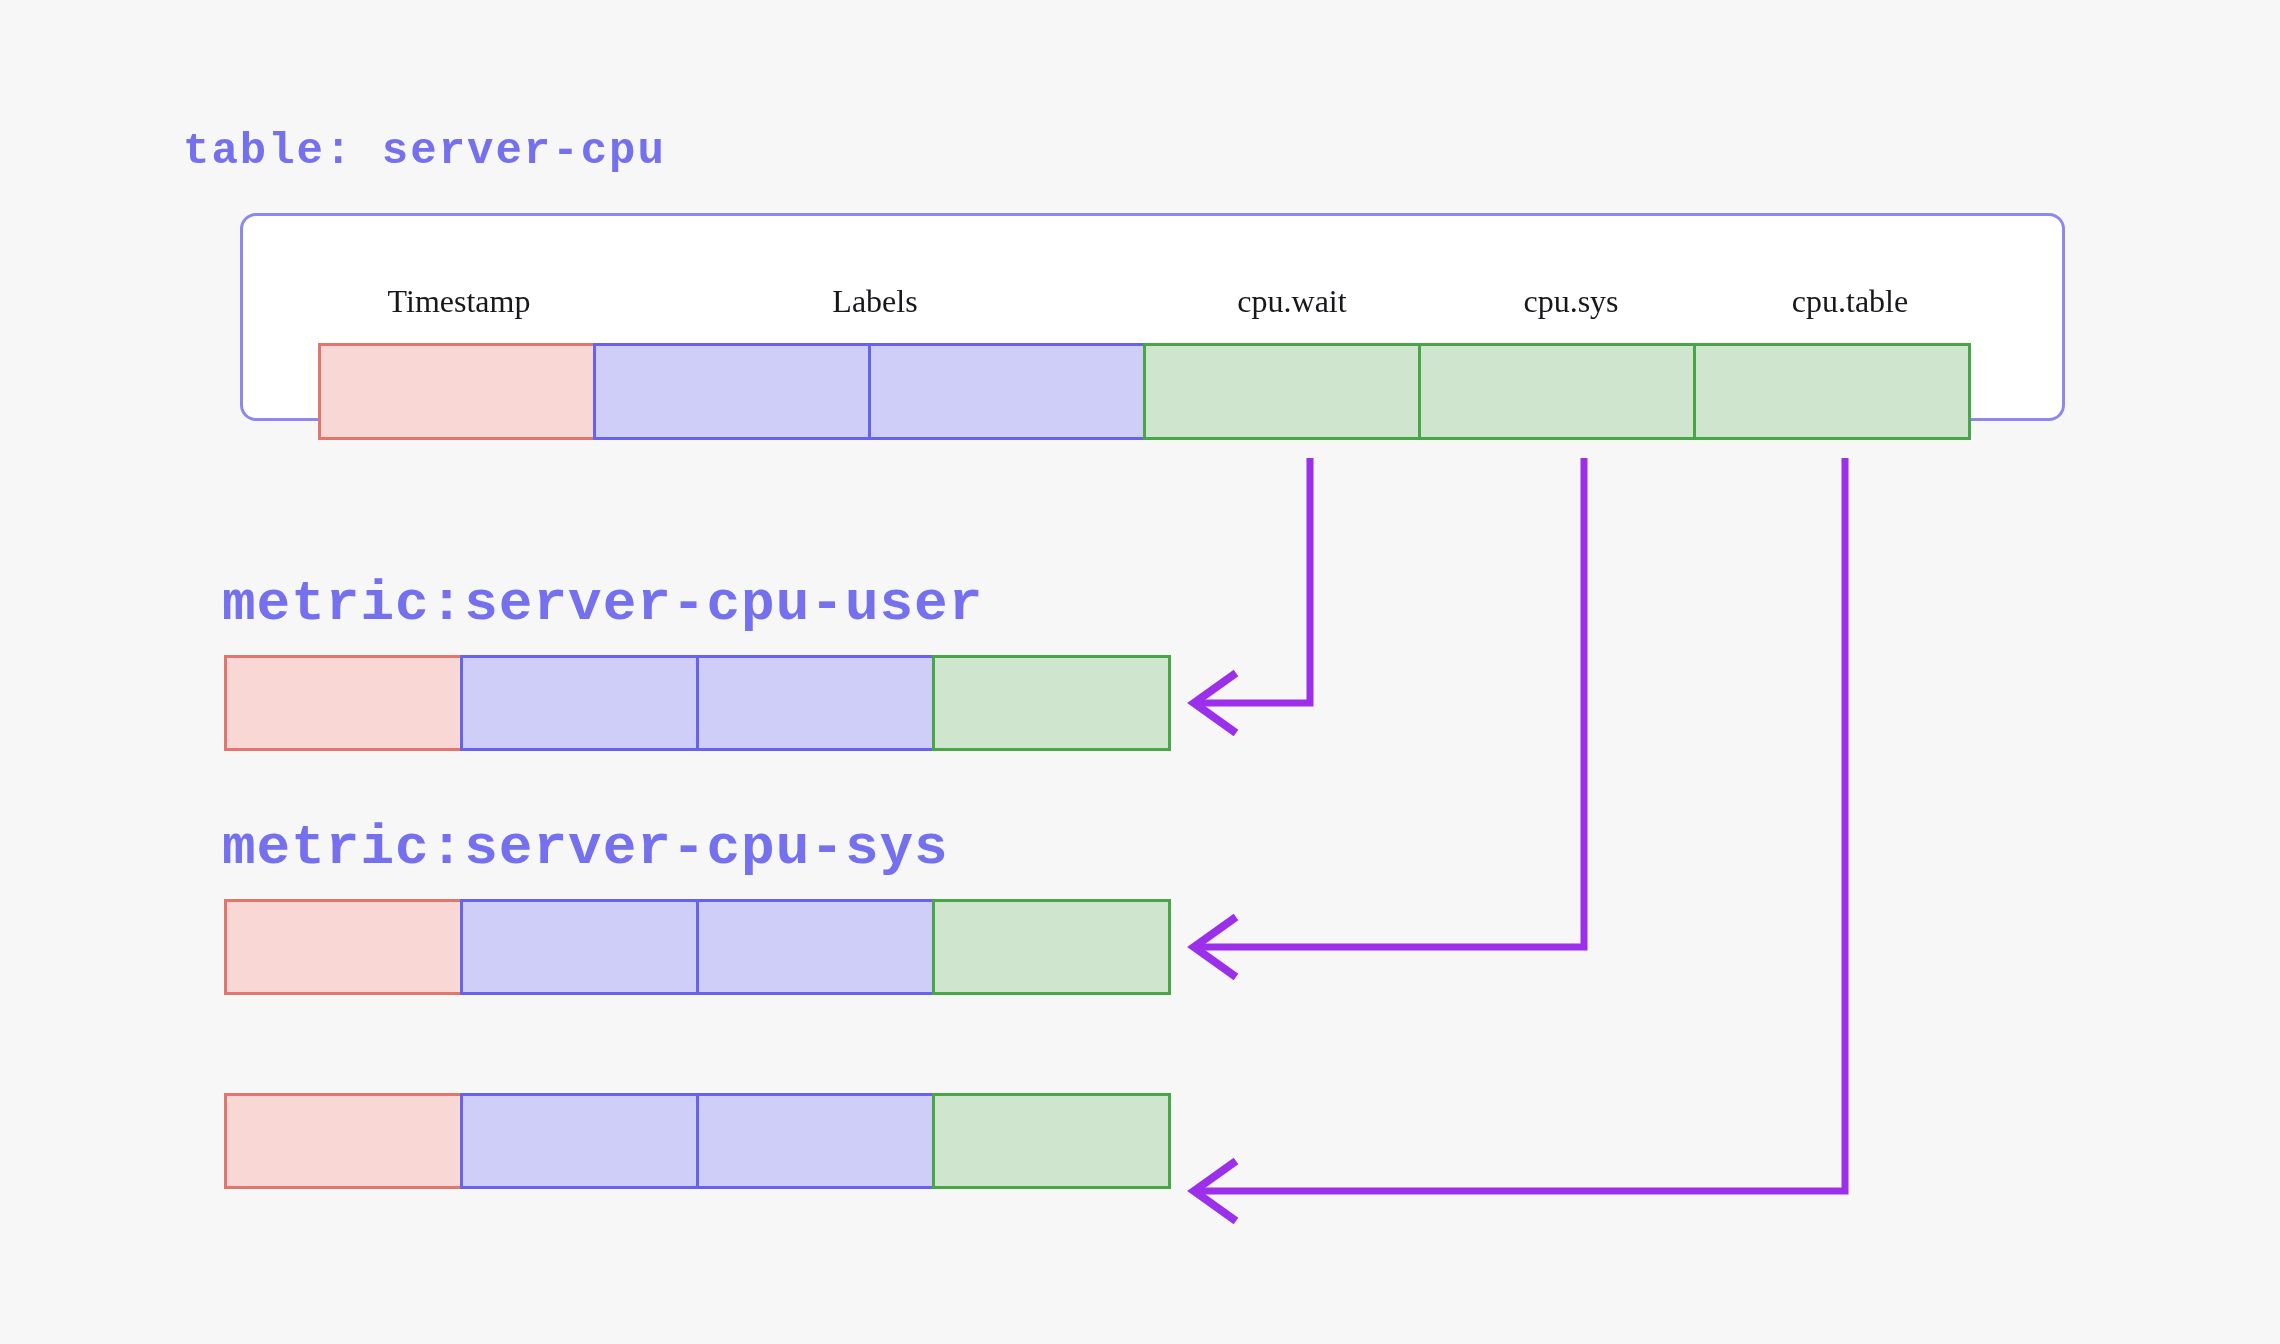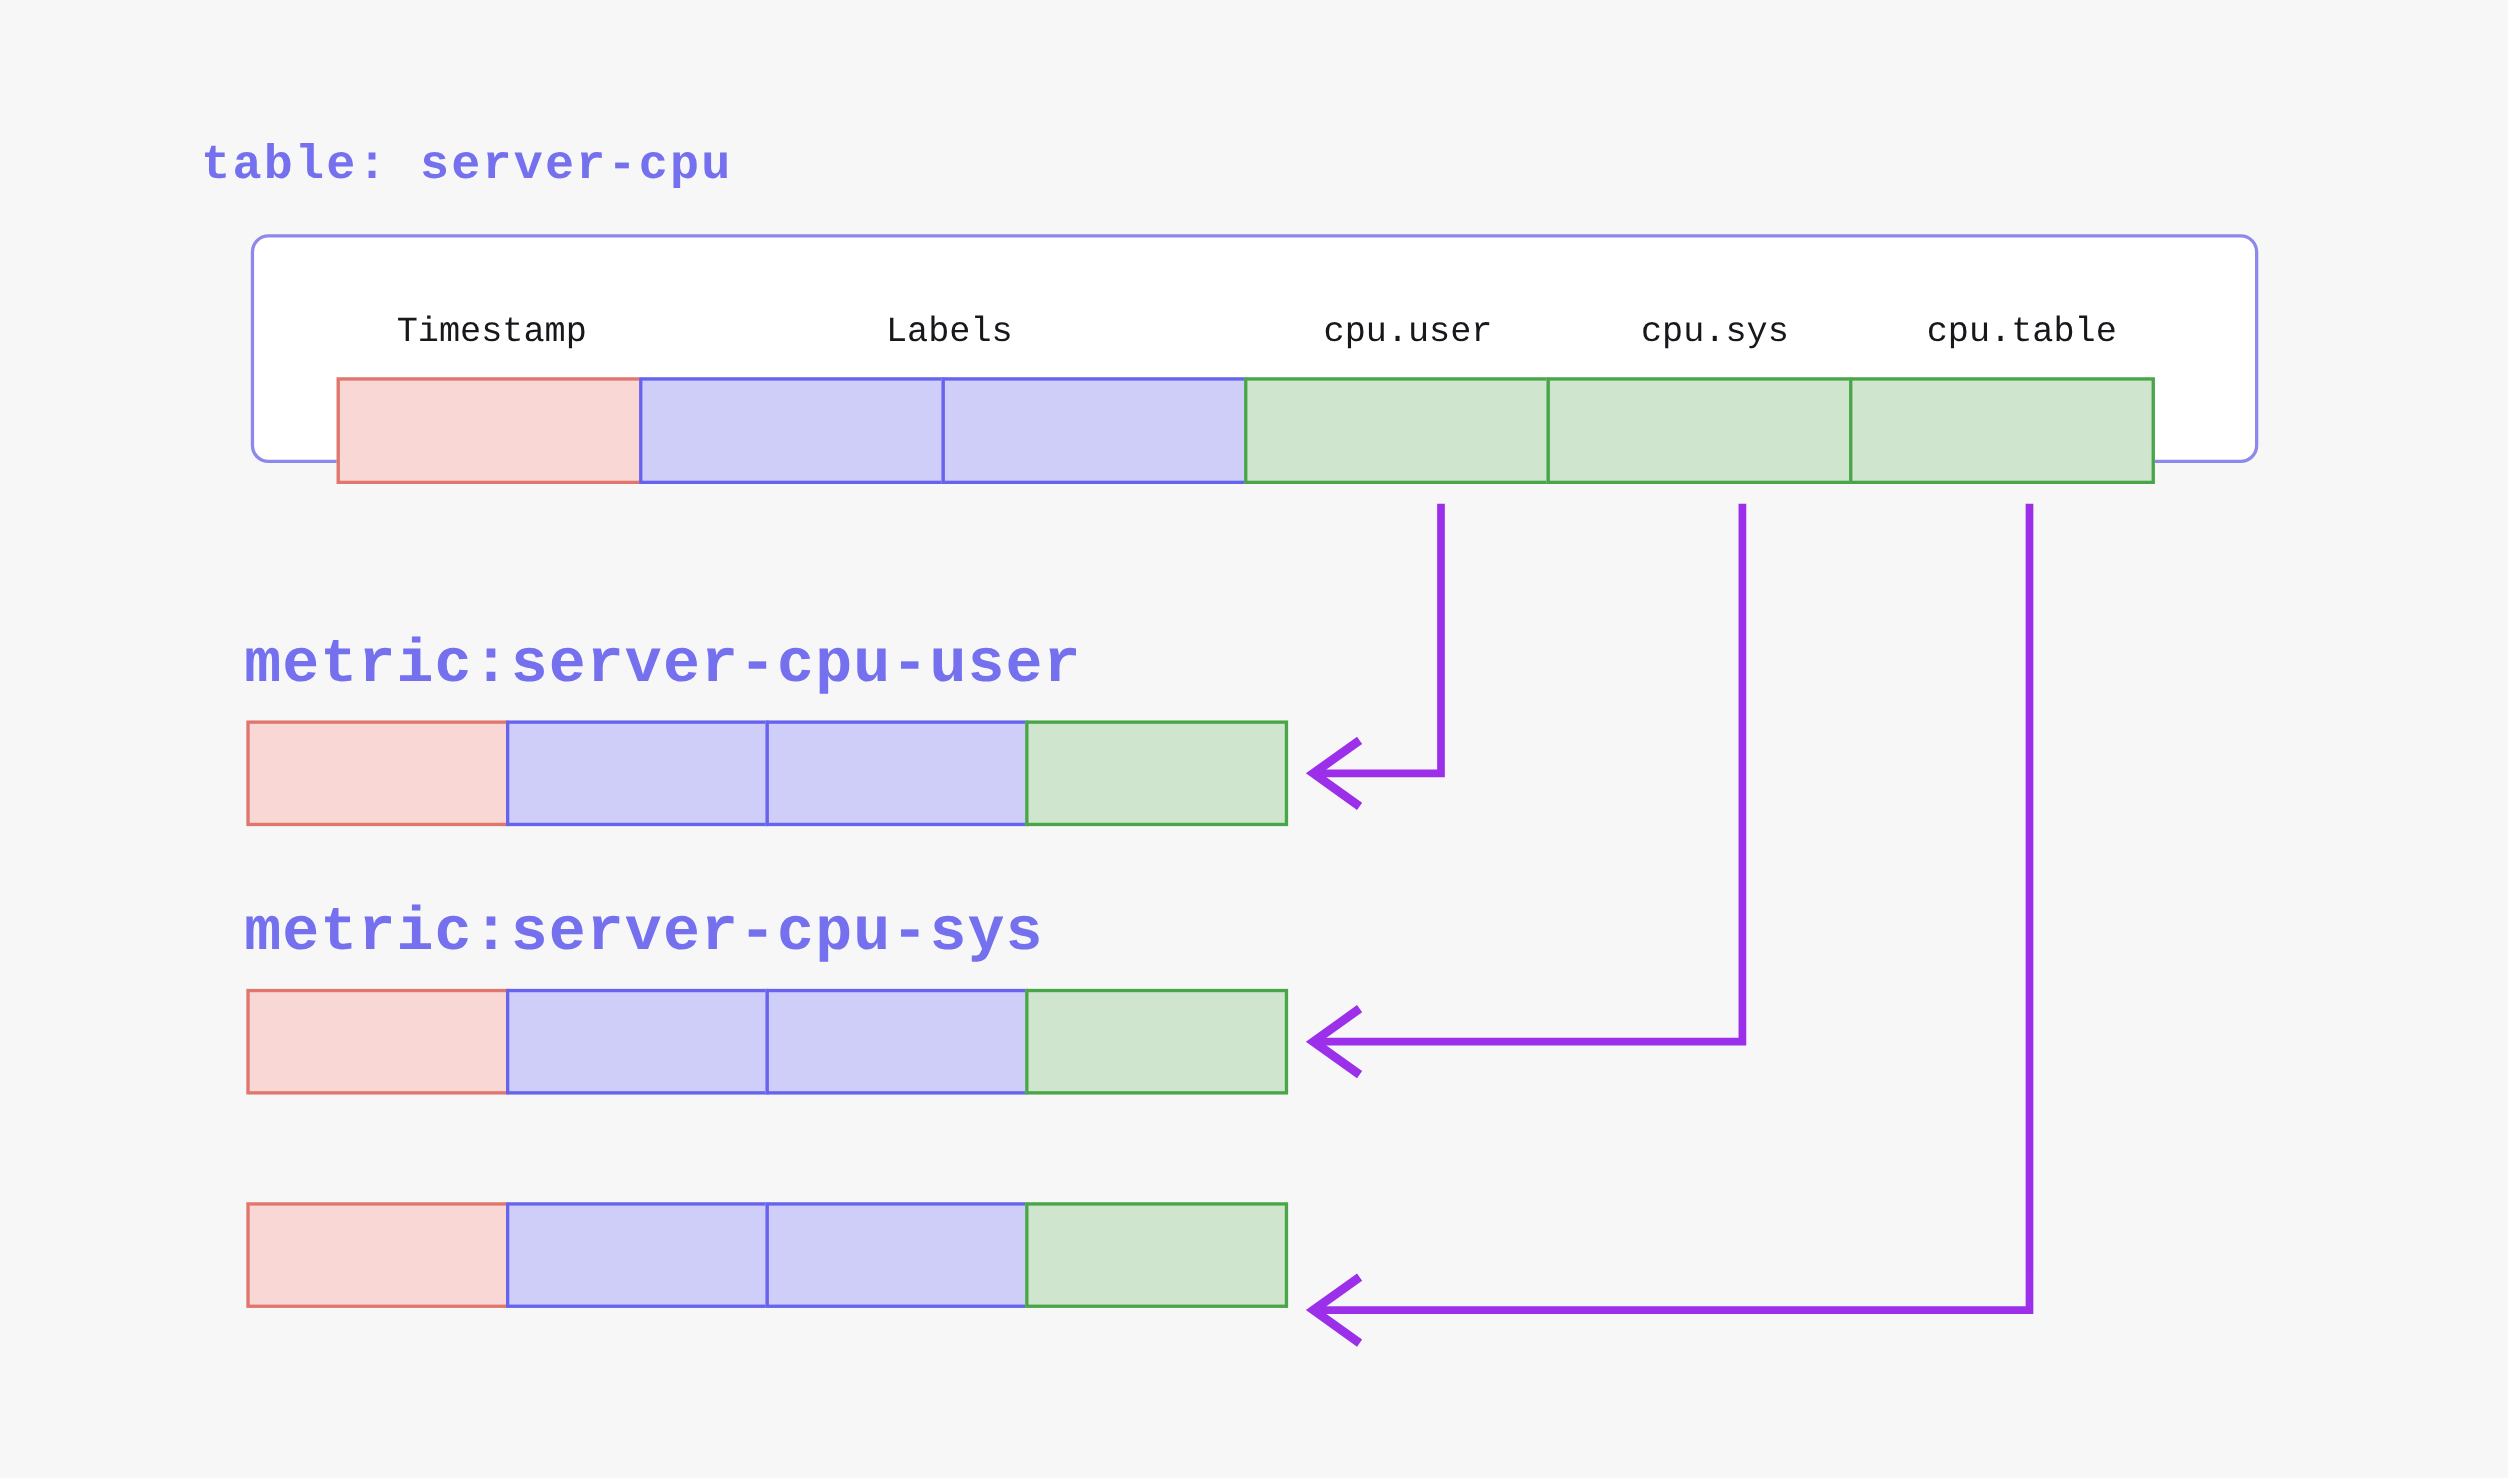--- a/index.html
+++ b/index.html
@@ -17,28 +17,29 @@
     left:183px;
     top:126px;
     font-size:44px;
     font-weight:700;
     letter-spacing:2px;
     color:var(--accent-text, #7470ee);
     white-space:pre;
   }
   .table-box{
     position:absolute;
-    left:228px;
+    left:240px;
     top:213px;
     width:1825px;
     height:208px;
     box-sizing:border-box;
     background:var(--box-fill, #ffffff);
     border:3px solid var(--box-border, #8d89ec);
     border-radius:16px;
+    font-family:Liberation Serif, serif;
   }
   .col-header{
     position:absolute;
     top:67px;
     transform:translateX(-50%);
     font-size:32px;
     font-weight:400;
     color:var(--header-text, #17171c);
     white-space:nowrap;
   }
@@ -90,21 +91,21 @@
 </head>
 <body>
 
 <div class="canvas">
 
   <div class="diagram-title">table: server-cpu</div>
 
   <div class="table-box">
     <div class="col-header h-0">Timestamp</div>
     <div class="col-header h-1">Labels</div>
-    <div class="col-header h-2">cpu.user</div>
+    <div class="col-header h-2">cpu.wait</div>
     <div class="col-header h-3">cpu.sys</div>
     <div class="col-header h-4">cpu.table</div>
 
     <div class="row table-row">
       <div class="cell tcell ts"></div>
       <div class="cell tcell lb"></div>
       <div class="cell tcell lb"></div>
       <div class="cell tcell val"></div>
       <div class="cell tcell val"></div>
       <div class="cell tcell val"></div>

